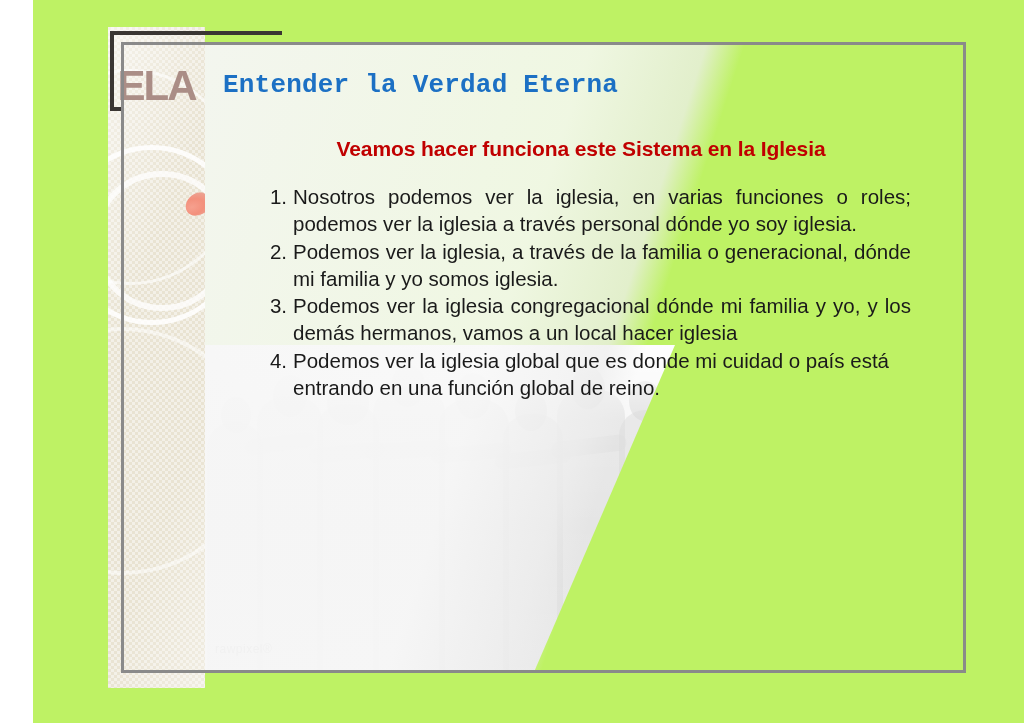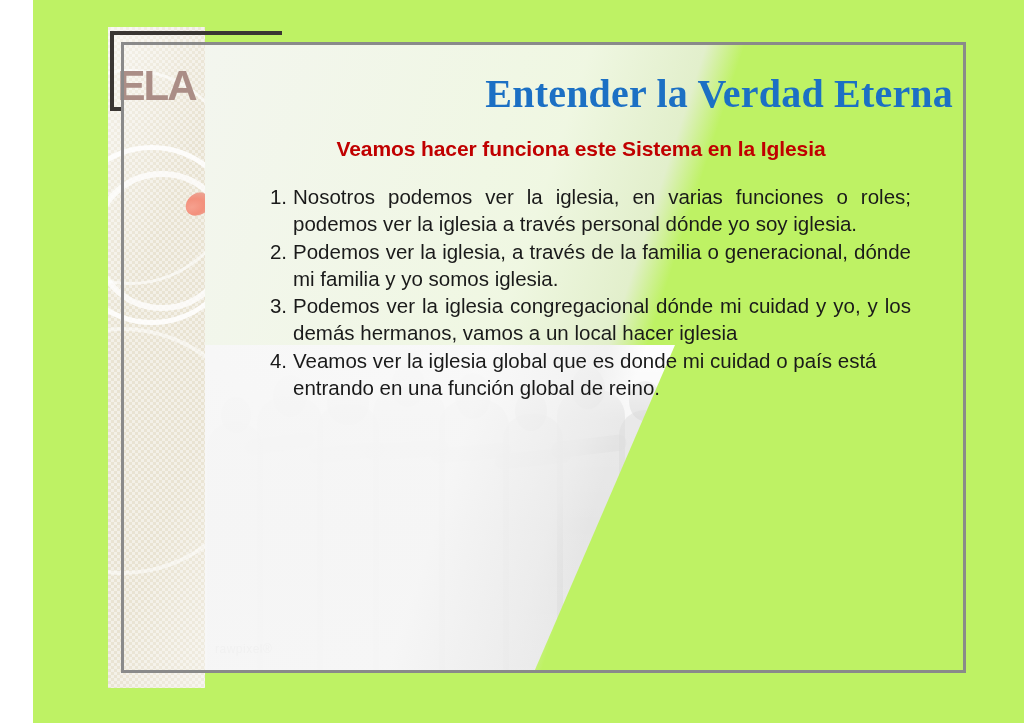--- a/index.html
+++ b/index.html
@@ -183,23 +183,23 @@
       rgba(255,255,255,0.0) 56%,
       rgba(255,255,255,0.0) 100%);
   }
 
   
   .slide-title {
     position: absolute;
     left: 190px;
     top: 70px;
     width: 730px;
-    text-align: right;
-    font-family: Liberation Serif, serif;
-    font-size: 40px;
+    text-align: left;
+    font-family: Liberation Mono, monospace;
+    font-size: 26px;
     font-weight: bold;
     color: #1c70c4;
     letter-spacing: 0.2px;
   }
   .slide-subtitle {
     position: absolute;
     left: 190px;
     top: 137px;
     width: 716px;
     text-align: center;
@@ -304,21 +304,21 @@
     <li>
       <span class="num">1.</span>
       <span class="txt">Nosotros podemos ver la iglesia, en varias funciones o roles;  podemos ver la iglesia a través personal dónde yo soy iglesia.</span>
     </li>
     <li>
       <span class="num">2.</span>
       <span class="txt">Podemos ver la iglesia, a través de la familia o generacional, dónde mi familia y yo somos iglesia.</span>
     </li>
     <li>
       <span class="num">3.</span>
-      <span class="txt">Podemos ver la iglesia congregacional dónde mi cuidad y yo, y los demás hermanos, vamos a un local hacer iglesia</span>
+      <span class="txt">Podemos ver la iglesia congregacional dónde mi familia y yo, y los demás hermanos, vamos a un local hacer iglesia</span>
     </li>
     <li>
       <span class="num">4.</span>
-      <span class="txt nojust">Veamos ver la iglesia global que es donde mi cuidad o país está entrando en una función global de reino.</span>
+      <span class="txt nojust">Podemos ver la iglesia global que es donde mi cuidad o país está entrando en una función global de reino.</span>
     </li>
   </ol>
 
 </div>
 
 </body></html>

